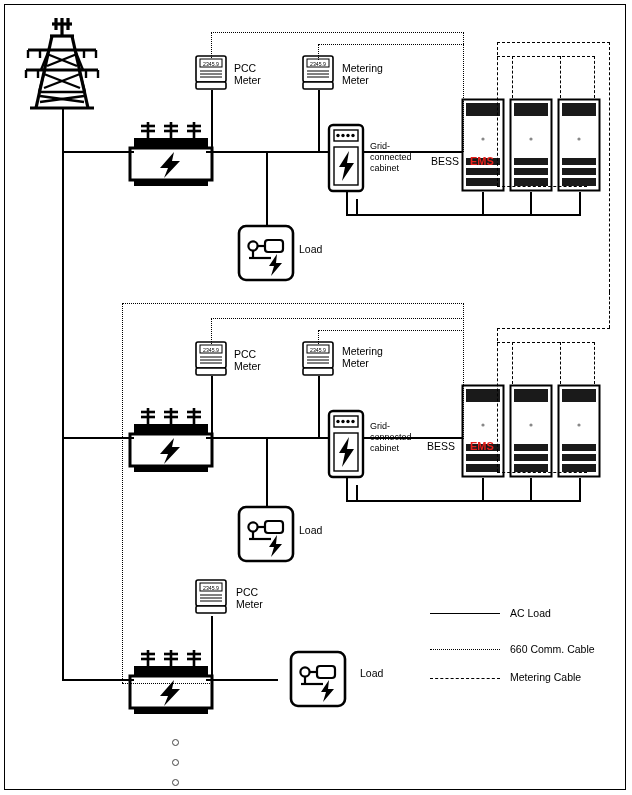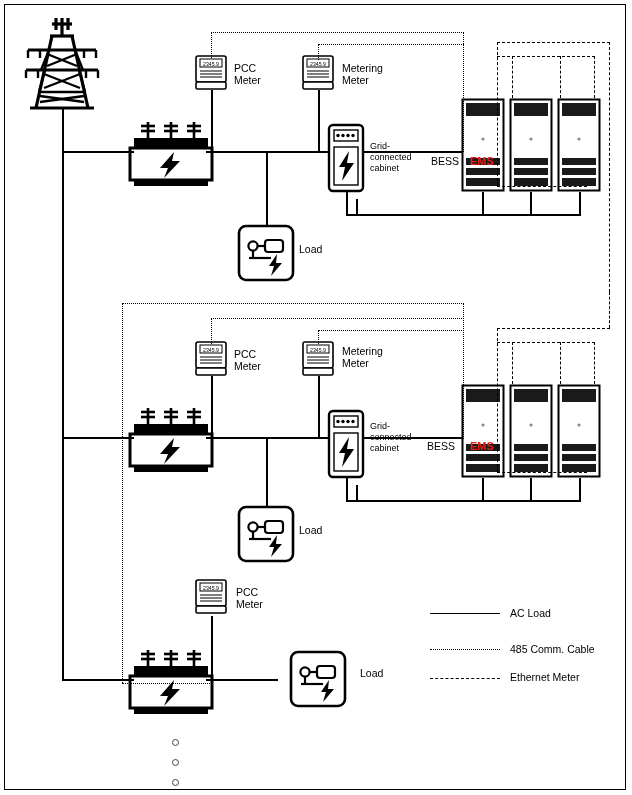--- a/index.html
+++ b/index.html
@@ -511,17 +511,17 @@
   <div class="lbl" style="left:360px; top:667px;">Load</div>
 
   <div class="ellipsis-dot" style="left:172px; top:739px;"></div>
   <div class="ellipsis-dot" style="left:172px; top:759px;"></div>
   <div class="ellipsis-dot" style="left:172px; top:779px;"></div>
 
   <div class="legend-line-ac" style="left:430px; top:613px; width:70px;"></div>
   <div class="legend-txt" style="left:510px; top:607px;">AC Load</div>
 
   <div class="legend-line-dot" style="left:430px; top:649px; width:70px;"></div>
-  <div class="legend-txt" style="left:510px; top:643px;">485 Comm. Cable</div>
+  <div class="legend-txt" style="left:510px; top:643px;">660 Comm. Cable</div>
 
   <div class="legend-line-dash" style="left:430px; top:678px; width:70px;"></div>
-  <div class="legend-txt" style="left:510px; top:671px;">Ethernet Meter</div>
+  <div class="legend-txt" style="left:510px; top:671px;">Metering Cable</div>
 </div>
 
 </body></html>

